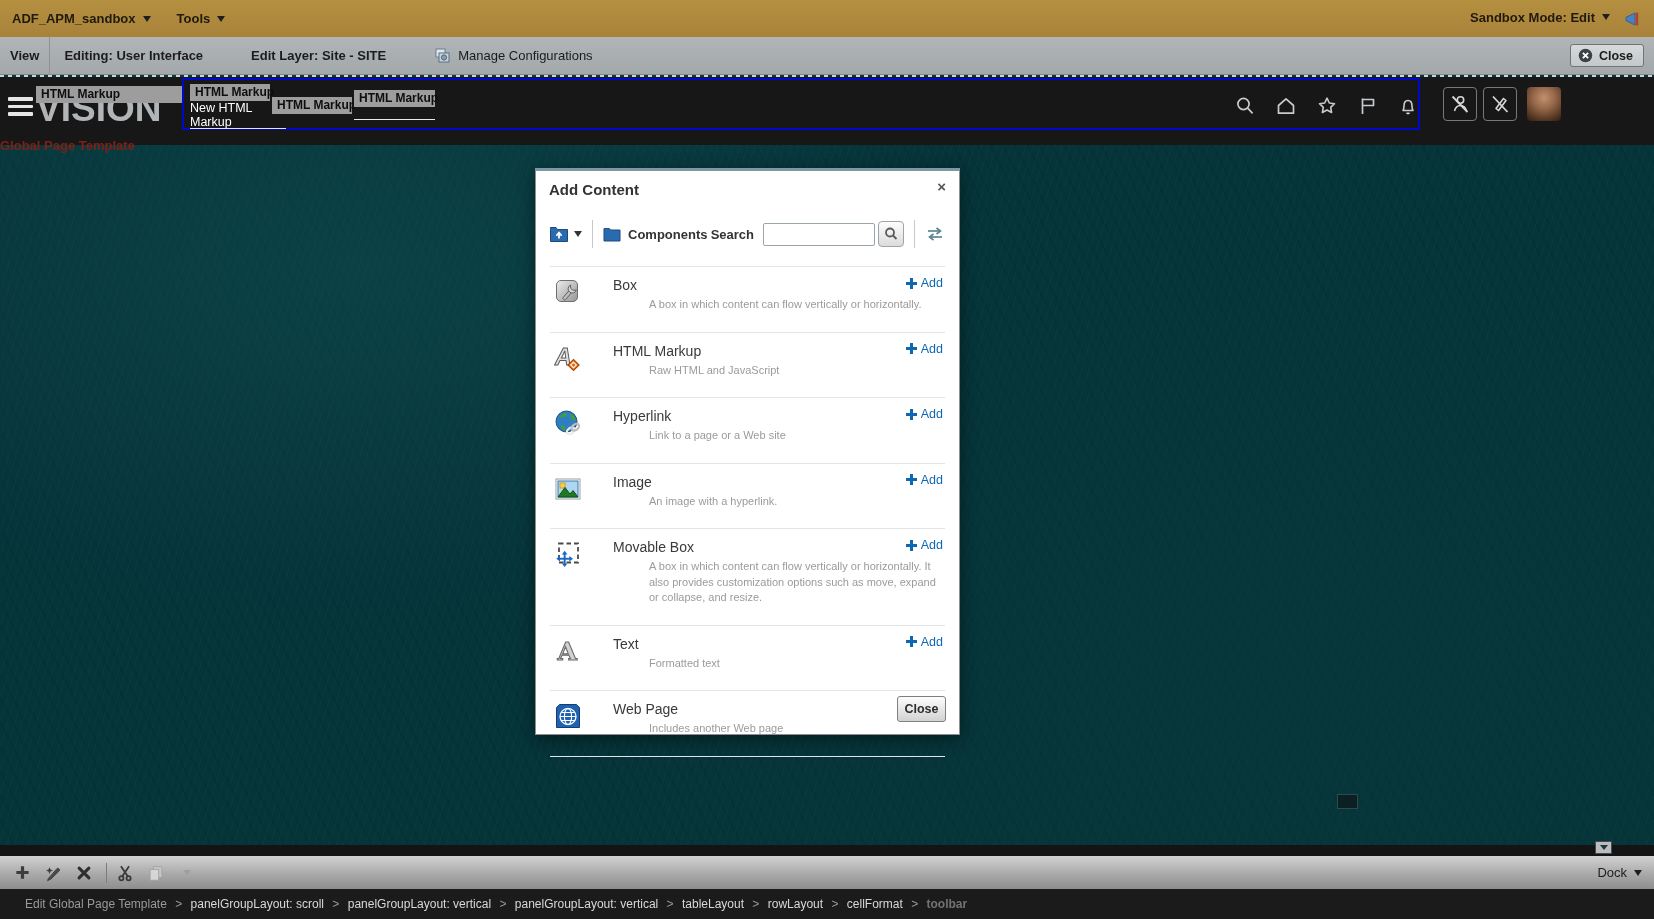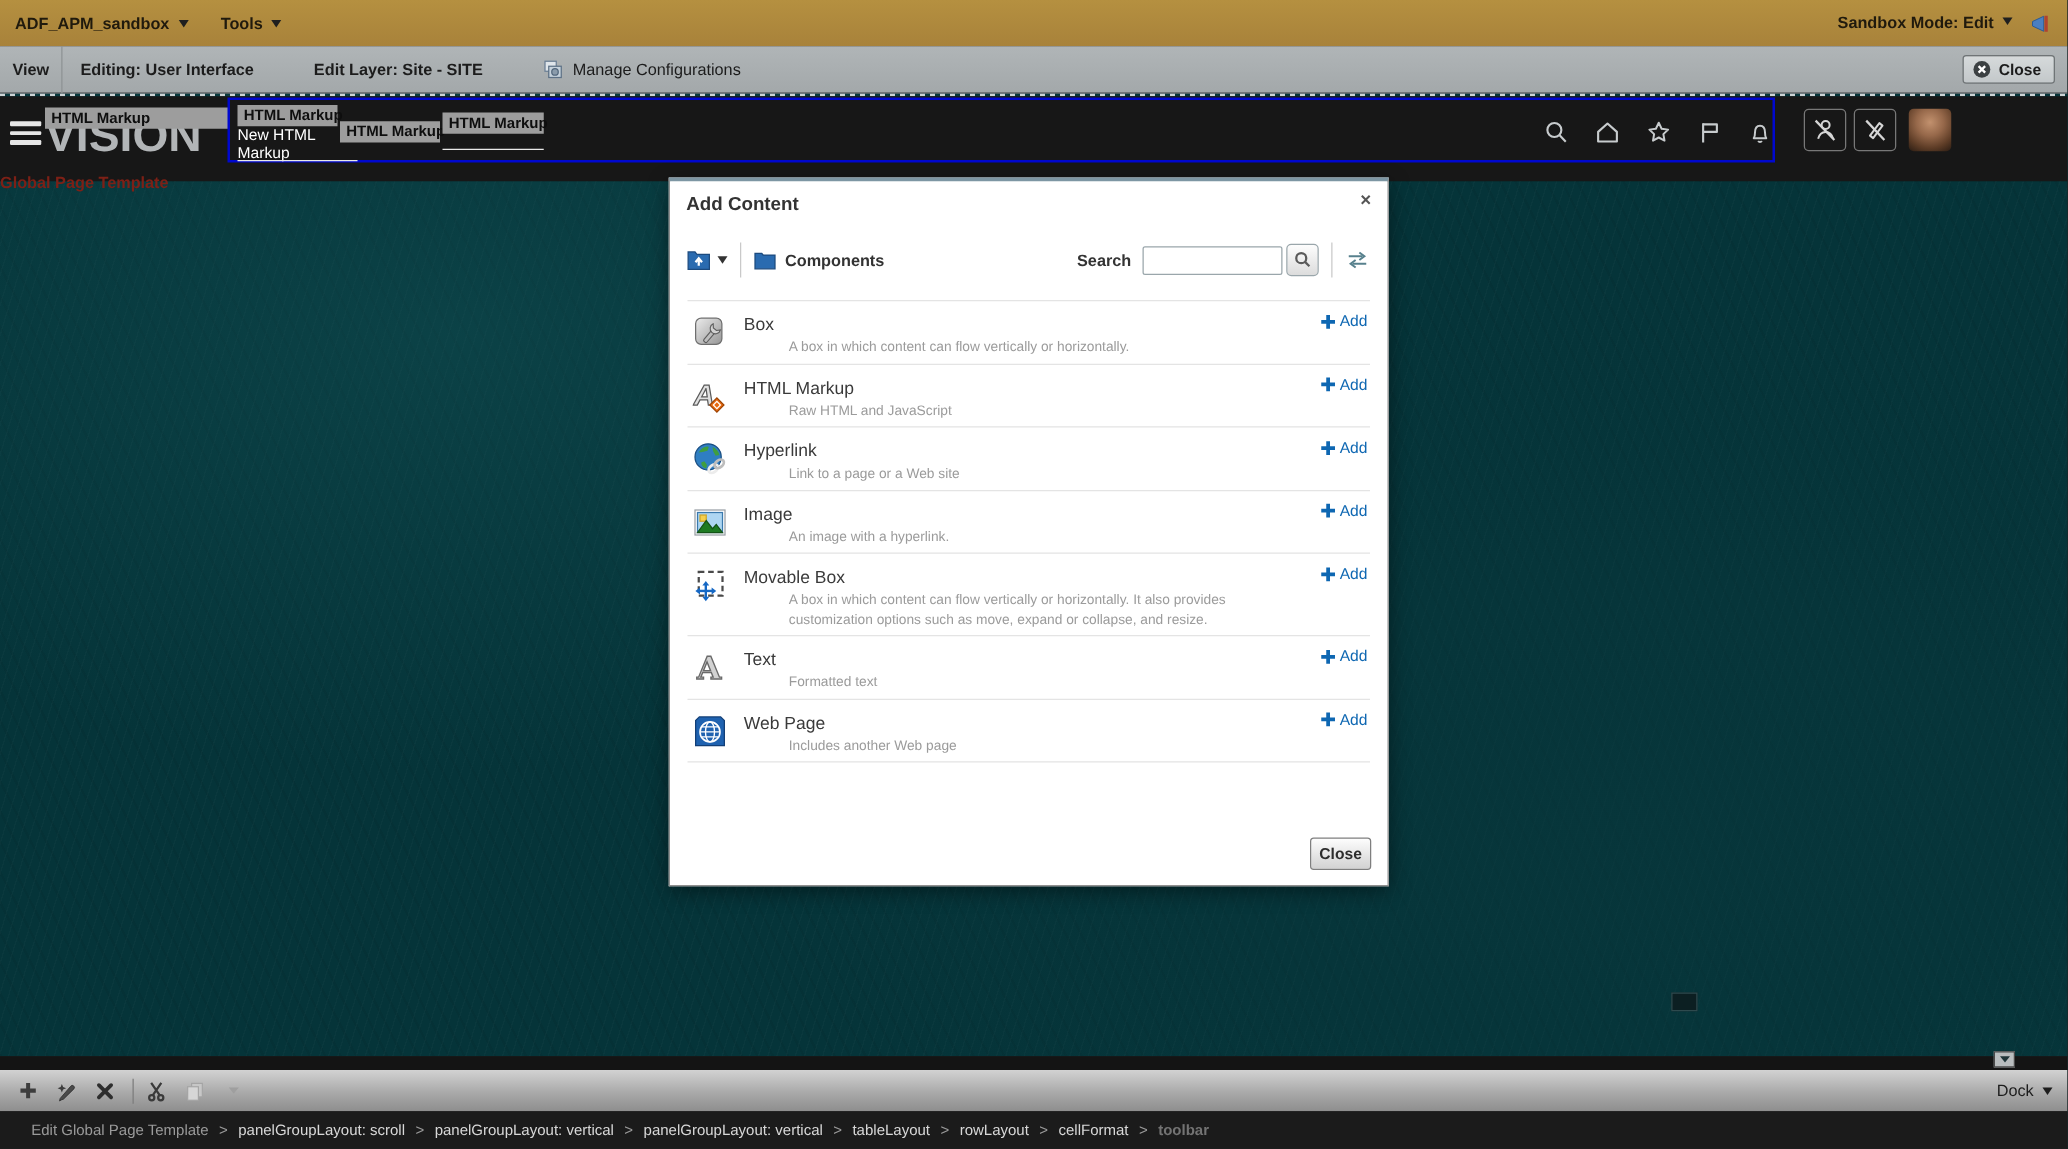--- a/index.html
+++ b/index.html
@@ -59,34 +59,34 @@
   .chipC{left:170px;top:10px;width:81px;}
   .u2{left:170px;top:39px;width:81px;}
   .hicon{position:absolute;top:15px;width:22px;height:22px;cursor:pointer;}
   .hbtn{position:absolute;top:10px;width:34px;height:34px;border:1px solid #787878;border-radius:4px;
     display:flex;align-items:center;justify-content:center;cursor:pointer;}
   .avatar{position:absolute;left:1527px;top:10px;width:34px;height:34px;border-radius:4px;cursor:pointer;
     background:radial-gradient(circle at 50% 32%, #c2916e 0%, #96684a 38%, #5d3c26 72%, #2a1c13 100%);}
   .tmpl-label{position:absolute;left:0px;top:63px;color:#7d2016;font-weight:bold;font-size:13px;}
 
   
-  .dialog{position:absolute;left:535px;top:142px;width:576px;height:567px;background:#fff;
+  .dialog{position:absolute;left:535px;top:168px;width:425px;height:567px;background:#fff;
     border:1px solid #8f8f8f;border-top:3px solid #7d96a3;box-shadow:0 4px 16px rgba(0,0,0,.45);}
   .dlg-title{position:absolute;left:13px;top:10px;font-size:15px;font-weight:bold;color:#333;}
   .dlg-x{position:absolute;right:13px;top:7px;font-size:15px;font-weight:bold;color:#555;cursor:pointer;}
   .dlg-toolbar{position:absolute;left:13px;right:14px;top:47px;height:32px;display:flex;align-items:center;}
   .v-sep{width:1px;height:28px;background:#c9c9c9;margin:0 10px;}
   .dlg-toolbar .lbl{font-size:13px;font-weight:bold;color:#333;}
   .spacer{flex:1;}
   .search-input{width:112px;height:23px;border:1px solid #9aa6ab;border-radius:2px;margin-left:9px;
     font-size:12.5px;padding:0 4px;outline:none;}
   .search-btn{width:26px;height:26px;margin-left:3px;border:1px solid #9aa6ab;border-radius:4px;
     background:linear-gradient(#fdfdfd,#dcdcdc);display:flex;align-items:center;justify-content:center;cursor:pointer;}
   .list{position:absolute;left:14px;right:14px;top:95px;border-top:1px solid #e4e4e4;}
-  .row{position:relative;display:flex;align-items:flex-start;padding:10px 0 4px;border-bottom:1px solid #e4e4e4;}
+  .row{position:relative;display:flex;align-items:flex-start;padding:10px 0 19px;border-bottom:1px solid #e4e4e4;gap:18px;}
   .cicon{width:28px;height:28px;margin:1px 13px 0 4px;flex:none;}
   .ctext{flex:1;min-width:0;}
   .cname{font-size:14px;color:#3a3a3a;margin-bottom:4px;line-height:16px;}
   .cdesc{font-size:11px;color:#9b9b9b;line-height:15.5px;max-width:360px;margin-left:36px;}
   .add-link{position:absolute;right:2px;top:9px;display:inline-flex;align-items:center;gap:4px;
     color:#0e67b2;font-size:12.5px;cursor:pointer;text-decoration:none;}
   .plus{position:relative;width:11px;height:11px;display:inline-block;}
   .plus::before{content:"";position:absolute;left:4px;top:0;width:3px;height:11px;background:#0e67b2;}
   .plus::after{content:"";position:absolute;left:0;top:4px;width:11px;height:3px;background:#0e67b2;}
   .dlg-close{position:absolute;right:13px;bottom:12px;width:49px;height:26px;

